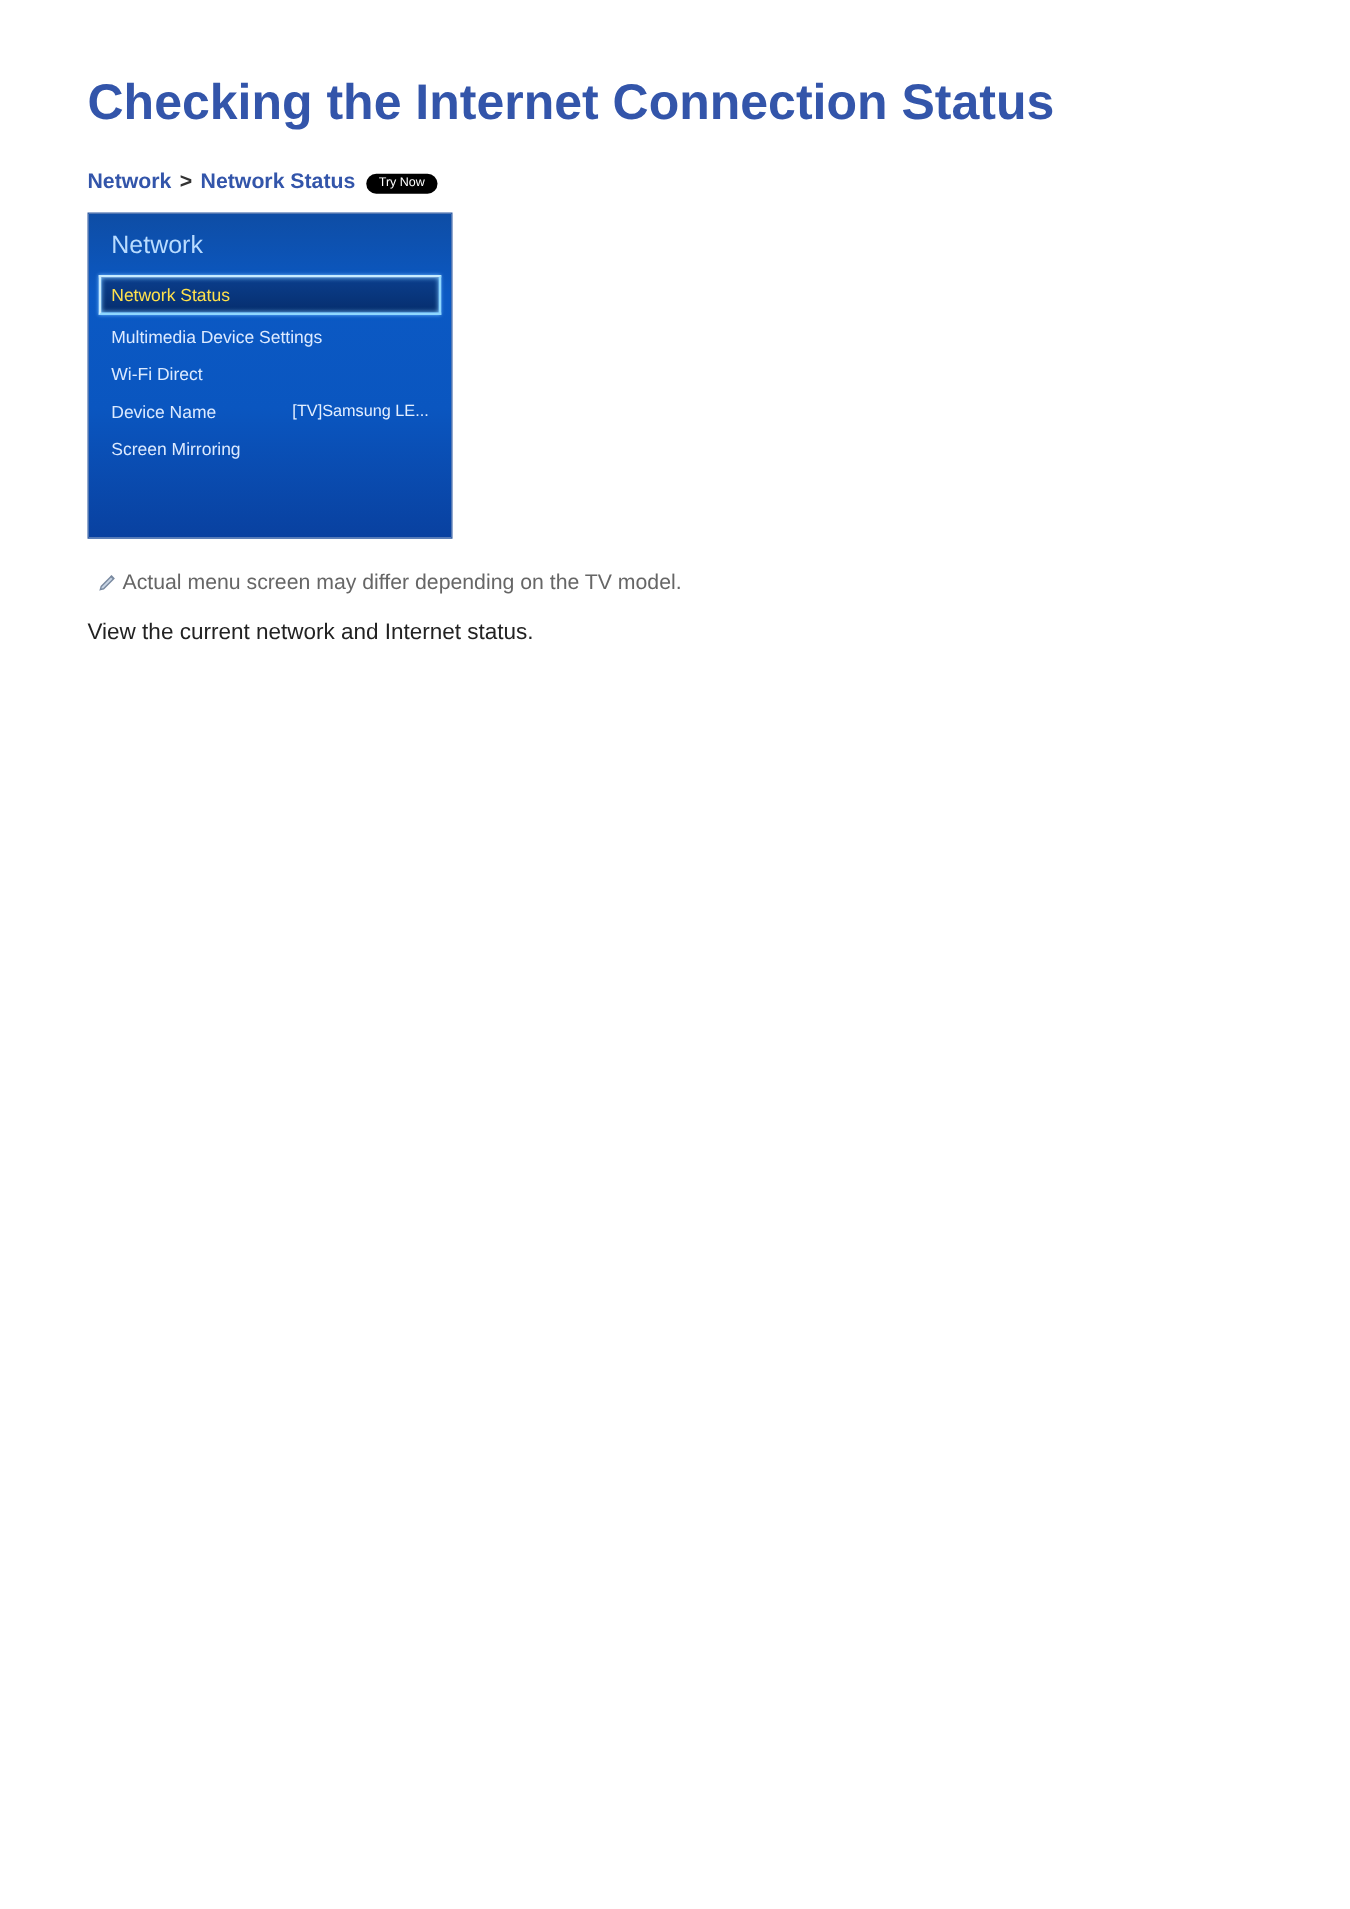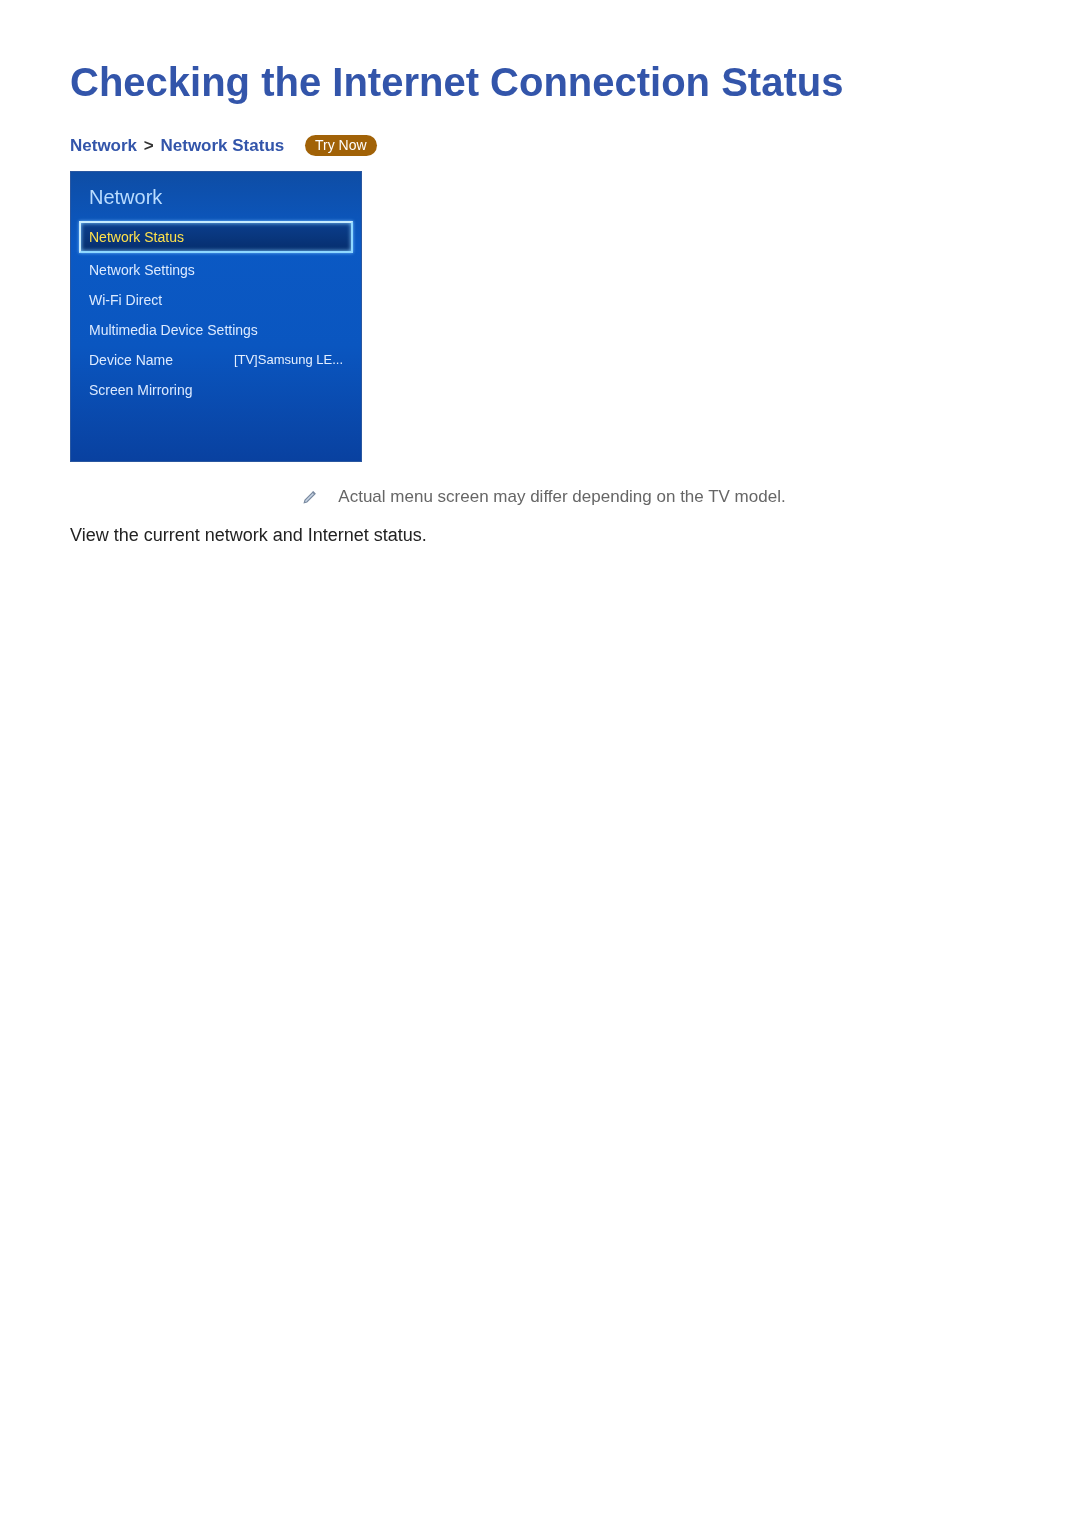--- a/index.html
+++ b/index.html
@@ -25,27 +25,27 @@
     color: #3355aa;
     font-weight: bold;
   }
   .breadcrumb-sep {
     color: #333;
     font-weight: bold;
     margin: 0 2px;
   }
   .try-now {
     display: inline-block;
-    background: #a16207;
+    background: #000000;
     color: #ffffff;
-    font-size: 14px;
+    font-size: 10px;
     font-weight: normal;
     padding: 2px 10px 3px 10px;
     border-radius: 11px;
-    margin-left: 16px;
+    margin-left: 4px;
     vertical-align: 1px;
   }
 
   .menu-box {
     width: 290px;
     border: 1px solid #2a57a0;
     background: linear-gradient(#0e4da5, #0b59c4 25%, #0a56c0 60%, #0941a0);
     color: #fff;
     box-shadow: 0 0 0 0 rgba(0,0,0,0);
     padding-bottom: 56px;
@@ -81,23 +81,22 @@
   .menu-item .value {
     color: #e4efff;
     font-size: 13px;
     padding-left: 10px;
     white-space: nowrap;
   }
 
   .note-row {
     display: flex;
     align-items: flex-start;
-    gap: 18px;
+    gap: 2px;
     margin: 8px 0 16px 8px;
-    justify-content: center;
   }
   .pencil-icon svg { width: 18px; height: 18px; }
   .note-text {
     color: #666;
     font-size: 17px;
   }
   .desc-text {
     font-size: 18px;
     color: #222;
     margin-top: 8px;
@@ -116,29 +115,25 @@
 </div>
 
 <div class="menu-box">
   <div class="menu-header">Network</div>
   <ul class="menu-list">
     <li class="menu-item selected">
       <span>Network Status</span>
       <span class="value"></span>
     </li>
     <li class="menu-item">
-      <span>Network Settings</span>
+      <span>Multimedia Device Settings</span>
       <span class="value"></span>
     </li>
     <li class="menu-item">
       <span>Wi-Fi Direct</span>
-      <span class="value"></span>
-    </li>
-    <li class="menu-item">
-      <span>Multimedia Device Settings</span>
       <span class="value"></span>
     </li>
     <li class="menu-item">
       <span>Device Name</span>
       <span class="value">[TV]Samsung LE...</span>
     </li>
     <li class="menu-item">
       <span>Screen Mirroring</span>
       <span class="value"></span>
     </li>

